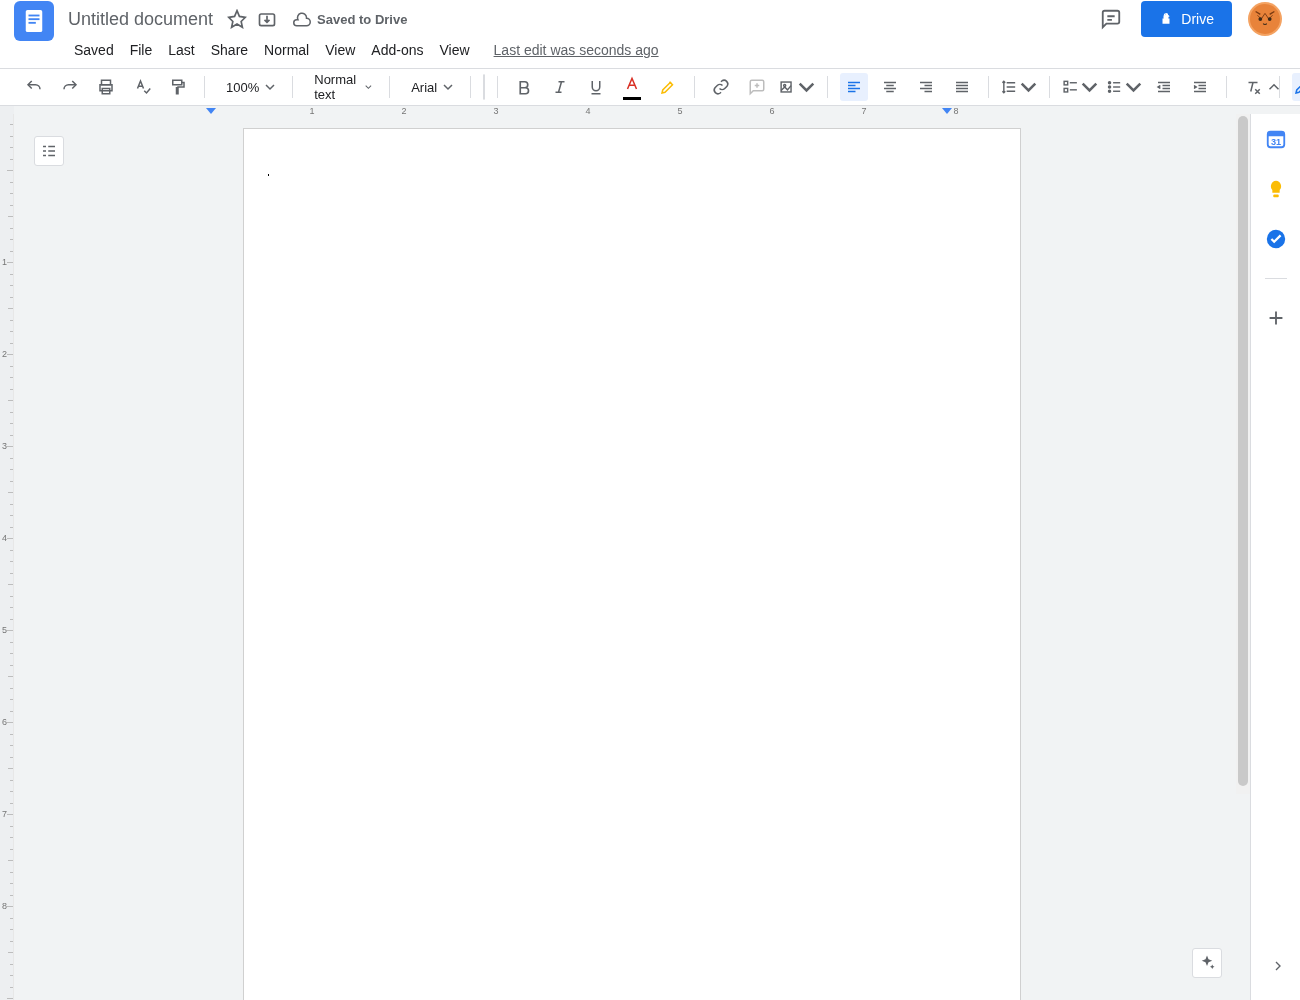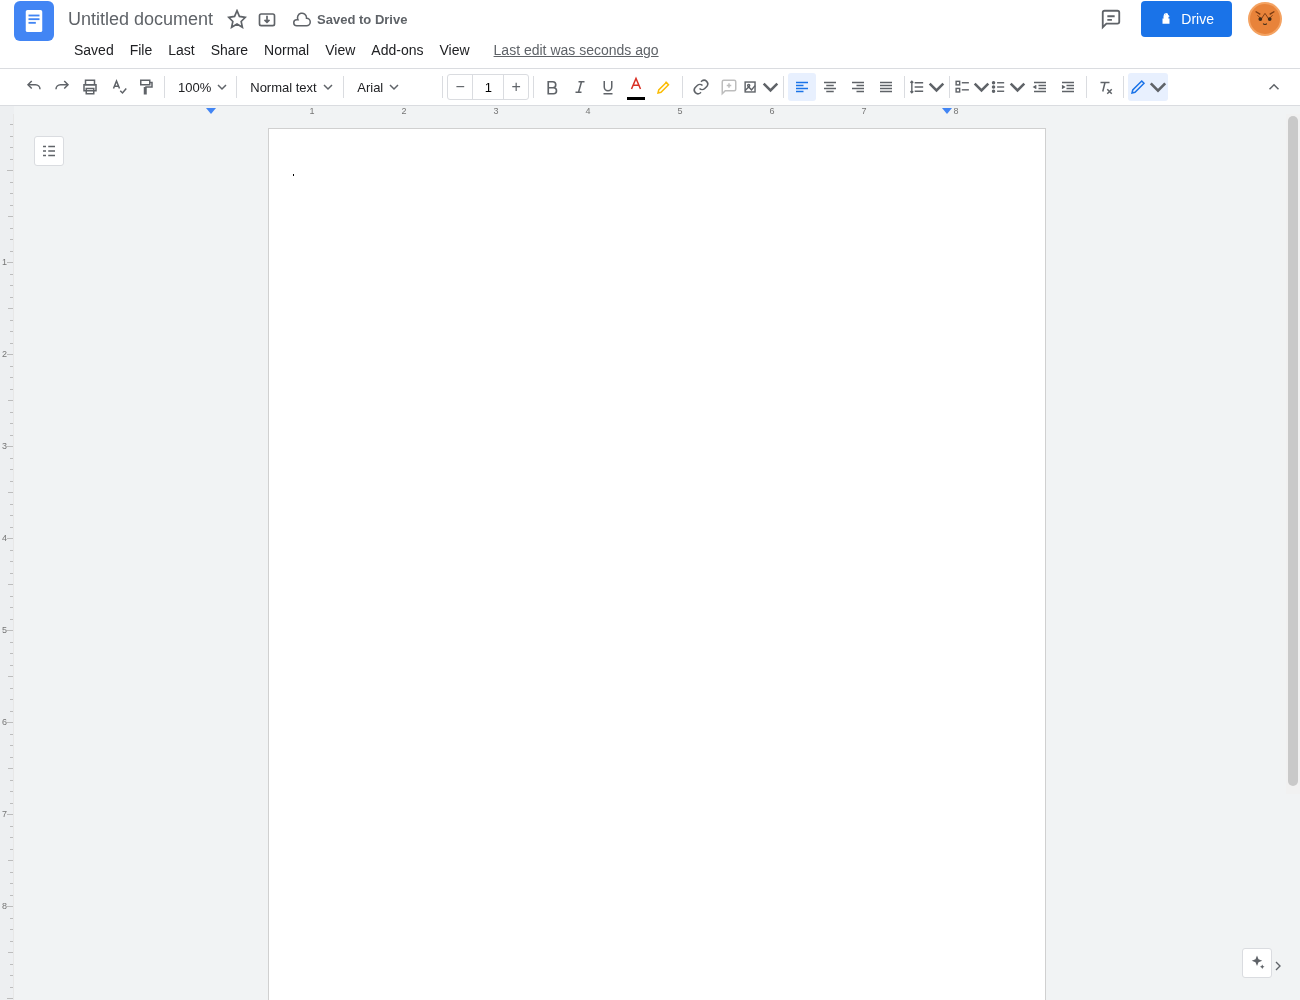--- a/index.html
+++ b/index.html
@@ -18,21 +18,21 @@
   .share-btn { background:#1a73e8; color:#fff; border:none; border-radius:4px; height:36px; padding:0 18px; font-size:14px; font-weight:500; display:flex; align-items:center; gap:8px; cursor:pointer; margin-right:16px;}
   .avatar { width:34px; height:34px; border-radius:50%; background:#f4a261; display:flex; align-items:center; justify-content:center; overflow:hidden; margin-right:10px; cursor:pointer;}
   .avatar svg { width:30px; height:30px; }
 
   
   .menubar { display:flex; align-items:center; gap:0; padding-left:66px; height:28px; margin-top:4px; }
   .menu-item { font-size:14px; color:#202124; padding:4px 8px; cursor:pointer; border-radius:3px;}
   .last-edit { font-size:14px; color:#5f6368; margin-left:16px; text-decoration:underline; cursor:pointer;}
 
   
-  .toolbar { height:38px; border-top:1px solid #dadce0; border-bottom:1px solid #dadce0; display:flex; align-items:center; padding:0 10px 0 20px; gap:0; margin-top:4px; background:#fff; position:relative;}
+  .toolbar { height:38px; border-top:1px solid #dadce0; border-bottom:1px solid #dadce0; display:flex; align-items:center; padding:0 10px 0 20px; gap:8px; margin-top:4px; background:#fff; position:relative;}
   .tb-btn { width:28px; height:28px; display:flex; align-items:center; justify-content:center; color:#5f6368; cursor:pointer; border-radius:3px; flex-shrink:0;}
   .tb-btn.active { background:#e8f0fe; color:#1a73e8; }
   .tb-btn svg { width:18px; height:18px; }
   .tb-sep { width:1px; height:22px; background:#dadce0; margin:0 4px; flex-shrink:0;}
   .tb-combo { height:26px; border:1px solid transparent; display:flex; align-items:center; padding:0 4px 0 8px; font-size:13px; color:#202124; cursor:pointer; gap:6px; border-radius:3px;}
   .tb-combo .chev { color:#5f6368; }
   .fontsize-group { display:flex; align-items:center; border:1px solid #dadce0; border-radius:3px; height:26px; overflow:hidden;}
   .fontsize-group .pm { width:24px; height:24px; display:flex; align-items:center; justify-content:center; cursor:pointer; color:#5f6368;}
   .fontsize-group input { width:32px; border:none; border-left:1px solid #dadce0; border-right:1px solid #dadce0; text-align:center; font-size:13px; height:24px; outline:none;}
   .tc-underline { border-bottom:3px solid #000; padding-bottom:1px;}
@@ -549,18 +549,45 @@
     <div class="scrollbar-v">
         <div class="thumb"></div>
       </div>
     <div class="explore-btn">
       <svg width="18" height="18" viewBox="0 0 24 24" fill="#5f6368">
           <path d="M12 2l2 5 5 2-5 2-2 5-2-5-5-2 5-2z"></path>
           <path d="M19 14l1 2 2 1-2 1-1 2-1-2-2-1 2-1z"></path>
         </svg>
     </div>
   </div>
+  <div class="sidepanel">
+    <div class="sp-app">
+      <svg viewBox="0 0 24 24">
+          <rect x="3" y="4" width="18" height="17" rx="3" fill="#fff" stroke="#4285f4" stroke-width="2"></rect>
+          <rect x="3" y="4" width="18" height="5" fill="#4285f4"></rect>
+          <text x="12" y="18" text-anchor="middle" font-size="10" fill="#4285f4" font-weight="bold">31</text>
+        </svg>
+    </div>
+    <div class="sp-app">
+      <svg viewBox="0 0 24 24">
+          <path d="M12 3a6 6 0 00-4 10v3h8v-3a6 6 0 00-4-10z" fill="#fbbc04"></path>
+          <rect x="9" y="18" width="6" height="3" rx="1" fill="#fbbc04"></rect>
+        </svg>
+    </div>
+    <div class="sp-app">
+      <svg viewBox="0 0 24 24">
+          <circle cx="12" cy="12" r="10" fill="#1a73e8"></circle>
+          <path d="M7 12l3 3 7-7" stroke="#fff" stroke-width="2.5" fill="none"></path>
+        </svg>
+    </div>
+    <div class="sp-sep"></div>
+    <div class="sp-app">
+      <svg viewBox="0 0 24 24" fill="none" stroke="#5f6368" stroke-width="2">
+          <path d="M12 5v14M5 12h14"></path>
+        </svg>
+    </div>
+  </div>
   <div class="sp-expand">
     <svg width="16" height="16" viewBox="0 0 24 24" fill="none" stroke="currentColor" stroke-width="2">
         <path d="M9 6l6 6-6 6"></path>
       </svg>
   </div>
 </div>
 
 </body></html>

